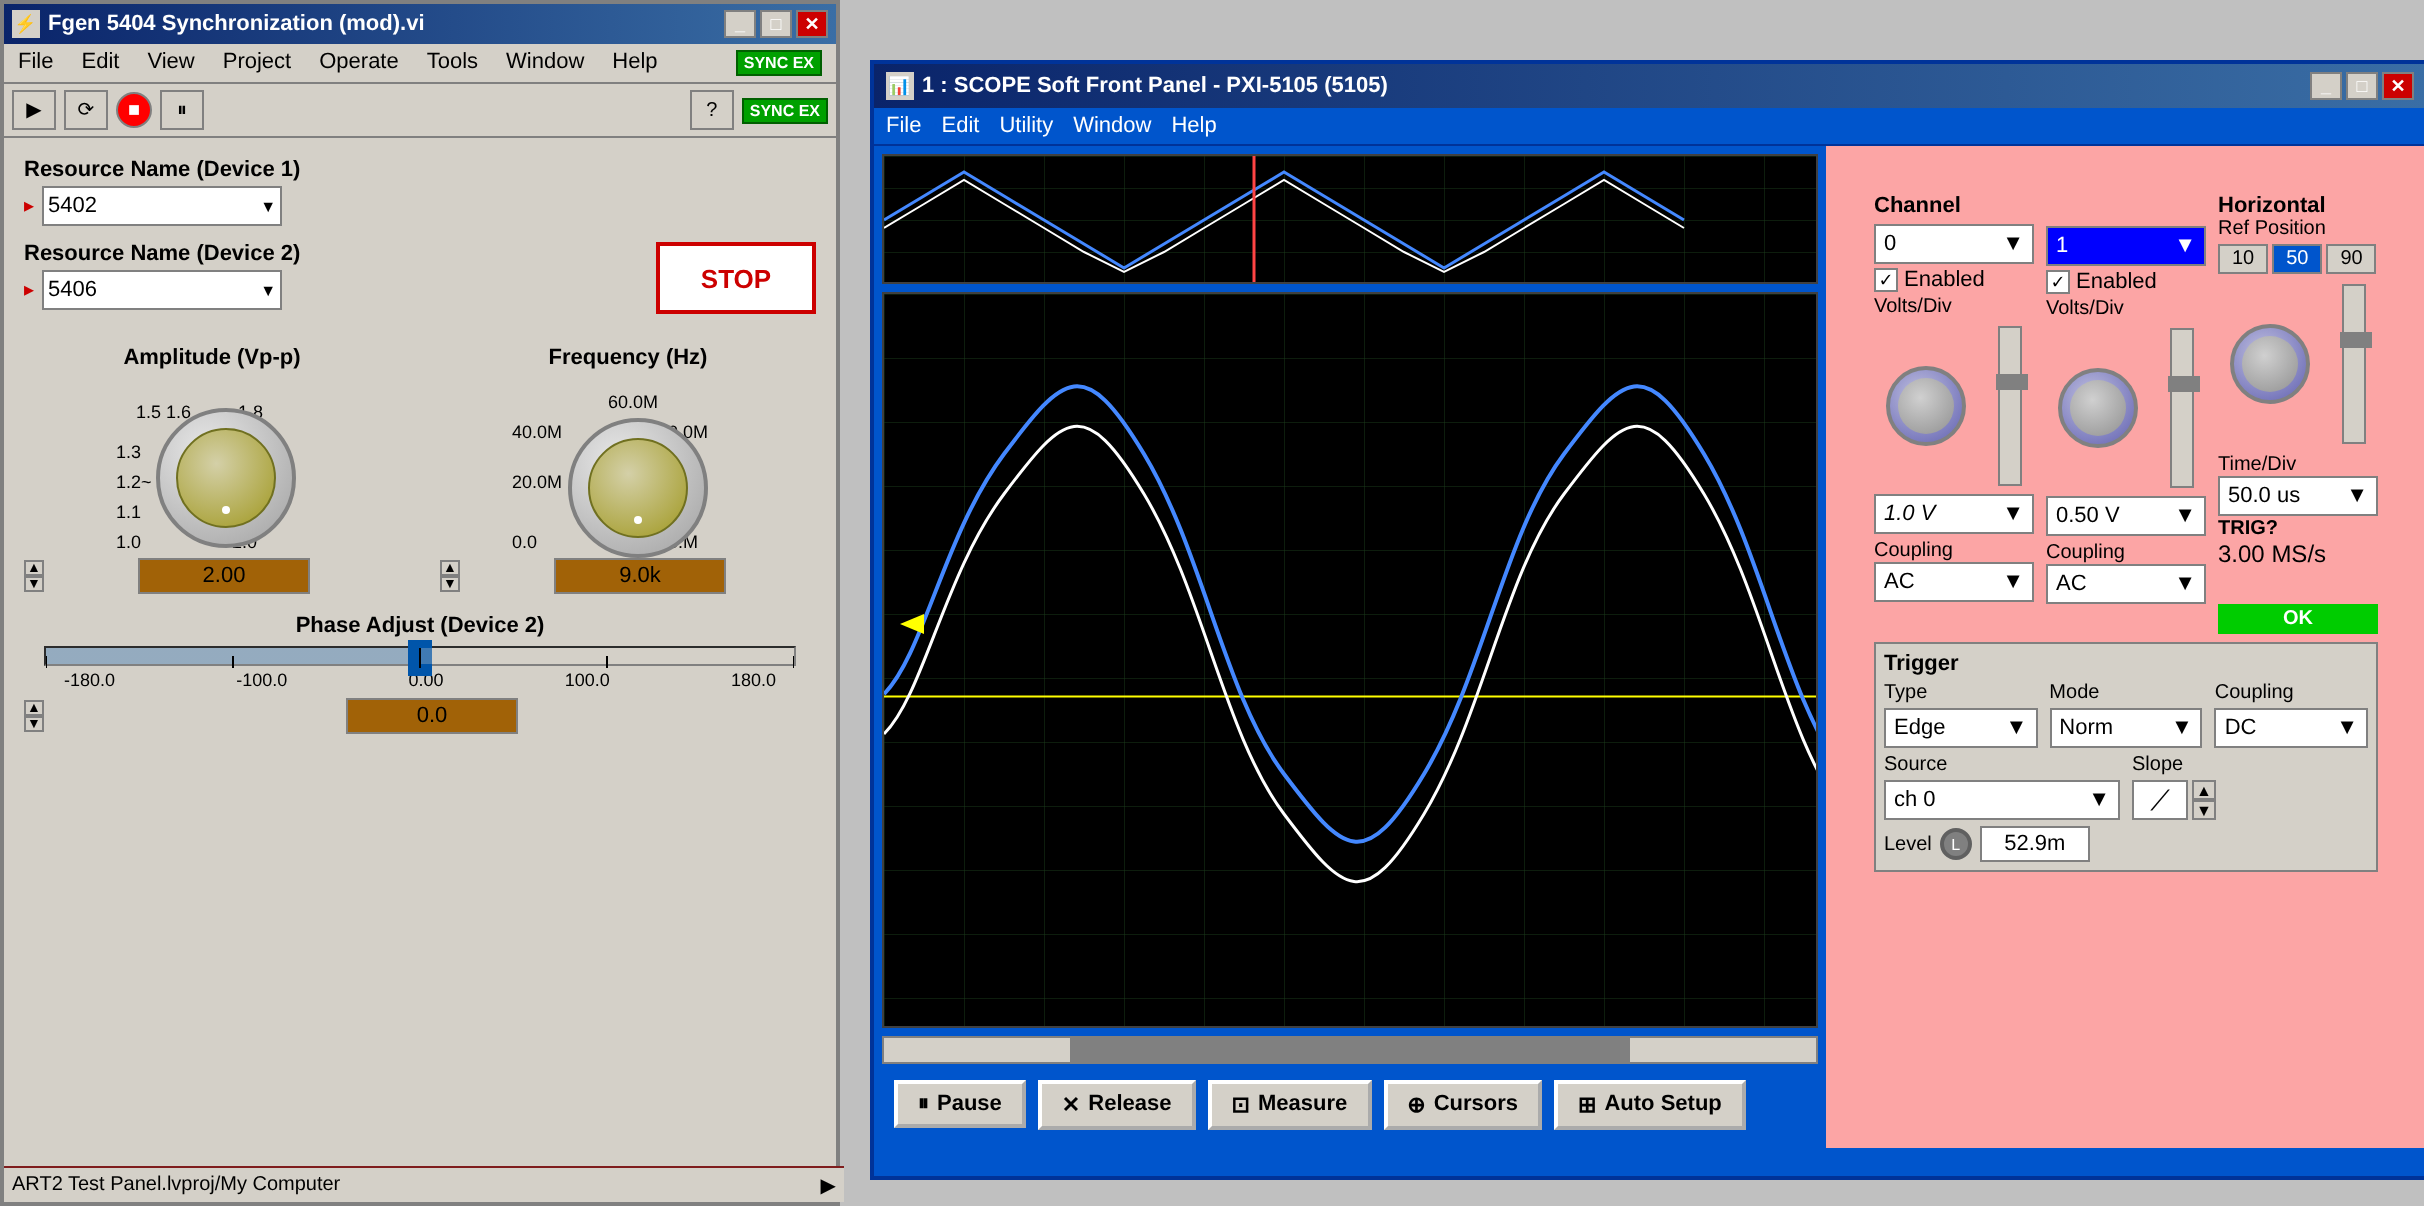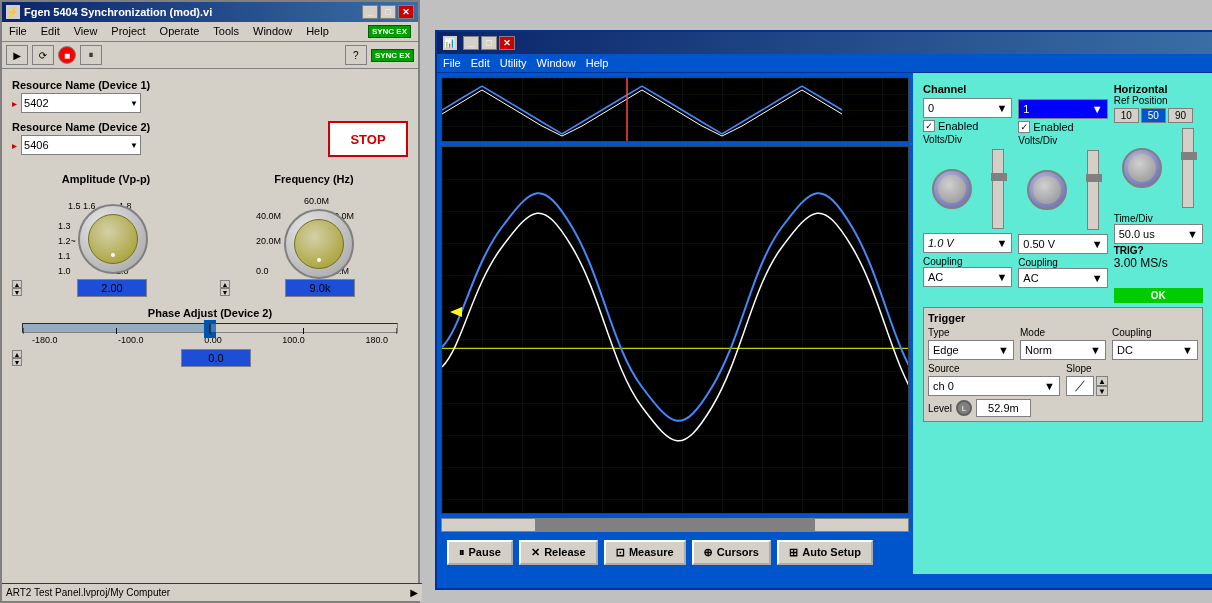--- a/index.html
+++ b/index.html
@@ -36,21 +36,21 @@
       width: 80px; height: 36px; font-size: 13px; cursor: pointer; display: flex;
       align-items: center; justify-content: center;
     }
     
     .controls-row { display: flex; gap: 20px; margin: 10px 0; }
     .knob-group { flex: 1; background: #d4d0c8; }
     .knob-label { font-size: 11px; font-weight: bold; text-align: center; margin-bottom: 4px; }
     .knob-outer { width: 70px; height: 70px; border-radius: 50%; background: radial-gradient(circle at 35% 30%, #e8e8e8, #a0a0a0); border: 2px solid #808080; position: relative; margin: 0 auto 2px; display: flex; align-items: center; justify-content: center; }
     .knob-inner { width: 50px; height: 50px; border-radius: 50%; background: radial-gradient(circle at 40% 35%, #d4d0a8, #a09820); border: 1px solid #707020; position: relative; display: flex; align-items: center; justify-content: center; }
     .knob-dot { width: 4px; height: 4px; background: white; border-radius: 50%; position: absolute; bottom: 6px; }
-    .knob-value { background: #1d4ed8; border: 1px solid #808080; height: 18px; width: 70px; margin: 0 auto; text-align: center; font-size: 11px; display: flex; align-items: center; justify-content: center; }
+    .knob-value { background: #a16207; border: 1px solid #808080; height: 18px; width: 86px; margin: 0 auto; text-align: center; font-size: 11px; display: flex; align-items: center; justify-content: center; }
     .knob-value-row { display: flex; align-items: center; justify-content: center; gap: 2px; }
     .spin-arrows { display: flex; flex-direction: column; }
     .spin-arr { width: 10px; height: 8px; background: #d4d0c8; border: 1px solid #808080; font-size: 7px; display: flex; align-items: center; justify-content: center; cursor: pointer; }
     
     .phase-section { margin-top: 8px; }
     .phase-label { font-size: 11px; font-weight: bold; text-align: center; margin-bottom: 4px; }
     .slider-ticks { display: flex; justify-content: space-between; padding: 0 10px; font-size: 9px; margin-top: 2px; }
     .phase-value { text-align: center; margin-top: 4px; }
     
     
@@ -61,21 +61,21 @@
     .scope-titlebar {
       background: linear-gradient(to right, #0a246a, #3a6ea5);
       height: 22px; display: flex; align-items: center; padding: 0 6px;
       color: white; font-size: 11px; font-weight: bold;
     }
     .scope-menubar { background: #0055cc; padding: 3px 6px; display: flex; gap: 10px; font-size: 11px; color: white; border-bottom: 1px solid #003399; }
     .scope-menubar span { cursor: pointer; }
     
     .scope-content { display: flex; height: calc(100% - 55px); }
     .scope-left { flex: 1; padding: 4px; display: flex; flex-direction: column; }
-    .scope-right { width: 300px; background: #5eead4; padding: 10px; display: flex; flex-direction: column; gap: 4px; }
+    .scope-right { width: 300px; background: #fca5a5; padding: 24px; display: flex; flex-direction: column; gap: 4px; }
     
     
     .scope-top-display { height: 65px; background: black; border: 1px solid #404040; position: relative; overflow: hidden; margin-bottom: 4px; }
     .scope-main-display { flex: 1; background: black; border: 1px solid #404040; position: relative; overflow: hidden; margin-bottom: 4px; }
     
     
     .view-tabs { display: flex; gap: 4px; margin-bottom: 4px; }
     .view-tab { padding: 2px 16px; border: 1px solid #808080; cursor: pointer; font-size: 11px; font-weight: bold; }
     .view-tab.active { background: #0055cc; color: white; }
     .view-tab.inactive { background: #d4d0c8; color: black; }
@@ -269,20 +269,21 @@
 
   <div class="status-bar">
     <span>ART2 Test Panel.lvproj/My Computer</span>
     <span style="margin-left:auto;cursor:pointer;">▶</span>
   </div>
 </div>
 
 <div class="scope-window">
   <div class="scope-titlebar">
     <div class="title-icon" style="background:#d4d0c8;width:14px;height:14px;margin-right:4px;font-size:9px;display:flex;align-items:center;justify-content:center;color:black;">📊</div>
+    <span style="flex:1">1 : SCOPE Soft Front Panel - PXI-5105 (5105)</span>
     <div class="win-btn">_</div>
     <div class="win-btn">□</div>
     <div class="win-btn close">✕</div>
   </div>
   <div class="scope-menubar">
     <span>File</span>
     <span>Edit</span>
     <span>Utility</span>
     <span>Window</span>
     <span>Help</span>

